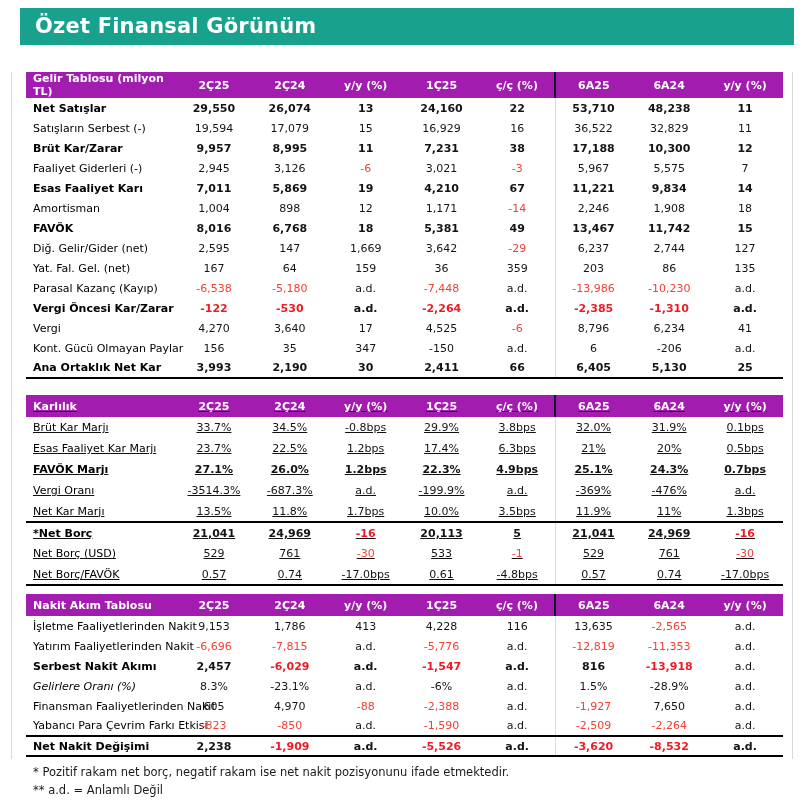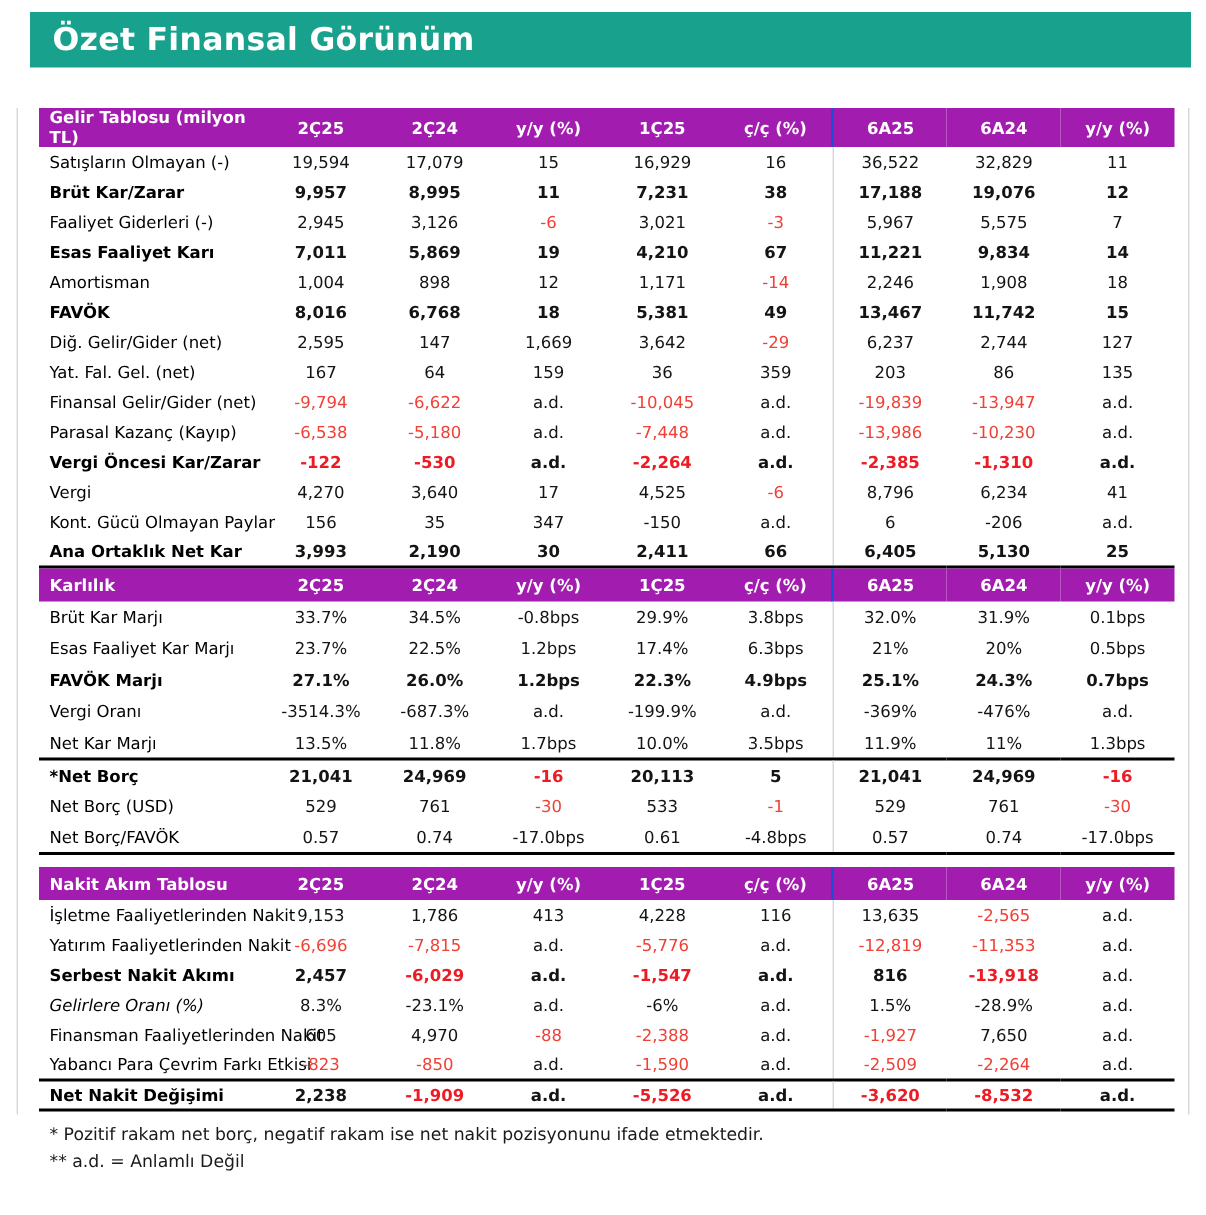--- a/index.html
+++ b/index.html
@@ -28,34 +28,34 @@
     padding-bottom: 2px;
   }
   table {
     border-collapse: collapse;
     table-layout: fixed;
     width: 757px;
     margin-left: 14px;
     font-size: 11px;
   }
   table.t1 { margin-top: 27px; }
-  table.t2 { margin-top: 0; }
+  table.t2 { margin-top: 16px; text-decoration: underline; }
   table.t3 { margin-top: 8px; }
   col.lblcol { width: 150px; }
   thead th {
     background: #a21caf;
     color: #ffffff;
     font-weight: bold;
     font-size: 11px;
     height: 22px;
     text-align: center;
     padding: 0;
   }
   thead th.h-label { text-align: left; padding-left: 7px; }
-  thead th.c5 { border-left: 2px solid #1d4ed8; }
+  thead th.c5 { border-left: 2px solid #0f172a; }
   tbody td {
     height: 20px;
     text-align: center;
     padding: 0;
     color: #141414;
     white-space: nowrap;
   }
   .t2 tbody td { height: 21px; }
   tbody td.lbl { text-align: left; padding-left: 7px; color: #000; }
   tbody td.c5 { border-left: 1px solid #d9d9d9; }
@@ -100,39 +100,50 @@
           <th class="c2">y/y (%)</th>
           <th class="c3">1Ç25</th>
           <th class="c4">ç/ç (%)</th>
           <th class="c5">6A25</th>
           <th class="c6">6A24</th>
           <th class="c7">y/y (%)</th>
         </tr>
       </thead>
     <tbody>
         <tr>
-          <td class="lbl">Satışların Olmayan (-)</td>
+          <td class="lbl b">Net Satışlar</td>
+          <td class="c0 b">29,550</td>
+          <td class="c1 b">26,074</td>
+          <td class="c2 b">13</td>
+          <td class="c3 b">24,160</td>
+          <td class="c4 b">22</td>
+          <td class="c5 b">53,710</td>
+          <td class="c6 b">48,238</td>
+          <td class="c7 b">11</td>
+        </tr>
+        <tr>
+          <td class="lbl">Satışların Serbest (-)</td>
           <td class="c0">19,594</td>
           <td class="c1">17,079</td>
           <td class="c2">15</td>
           <td class="c3">16,929</td>
           <td class="c4">16</td>
           <td class="c5">36,522</td>
           <td class="c6">32,829</td>
           <td class="c7">11</td>
         </tr>
         <tr>
           <td class="lbl b">Brüt Kar/Zarar</td>
           <td class="c0 b">9,957</td>
           <td class="c1 b">8,995</td>
           <td class="c2 b">11</td>
           <td class="c3 b">7,231</td>
           <td class="c4 b">38</td>
           <td class="c5 b">17,188</td>
-          <td class="c6 b">19,076</td>
+          <td class="c6 b">10,300</td>
           <td class="c7 b">12</td>
         </tr>
         <tr>
           <td class="lbl">Faaliyet Giderleri (-)</td>
           <td class="c0">2,945</td>
           <td class="c1">3,126</td>
           <td class="c2 red">-6</td>
           <td class="c3">3,021</td>
           <td class="c4 red">-3</td>
           <td class="c5">5,967</td>
@@ -186,31 +197,20 @@
         <tr>
           <td class="lbl">Yat. Fal. Gel. (net)</td>
           <td class="c0">167</td>
           <td class="c1">64</td>
           <td class="c2">159</td>
           <td class="c3">36</td>
           <td class="c4">359</td>
           <td class="c5">203</td>
           <td class="c6">86</td>
           <td class="c7">135</td>
-        </tr>
-        <tr>
-          <td class="lbl">Finansal Gelir/Gider (net)</td>
-          <td class="c0 red">-9,794</td>
-          <td class="c1 red">-6,622</td>
-          <td class="c2">a.d.</td>
-          <td class="c3 red">-10,045</td>
-          <td class="c4">a.d.</td>
-          <td class="c5 red">-19,839</td>
-          <td class="c6 red">-13,947</td>
-          <td class="c7">a.d.</td>
         </tr>
         <tr>
           <td class="lbl">Parasal Kazanç (Kayıp)</td>
           <td class="c0 red">-6,538</td>
           <td class="c1 red">-5,180</td>
           <td class="c2">a.d.</td>
           <td class="c3 red">-7,448</td>
           <td class="c4">a.d.</td>
           <td class="c5 red">-13,986</td>
           <td class="c6 red">-10,230</td>

